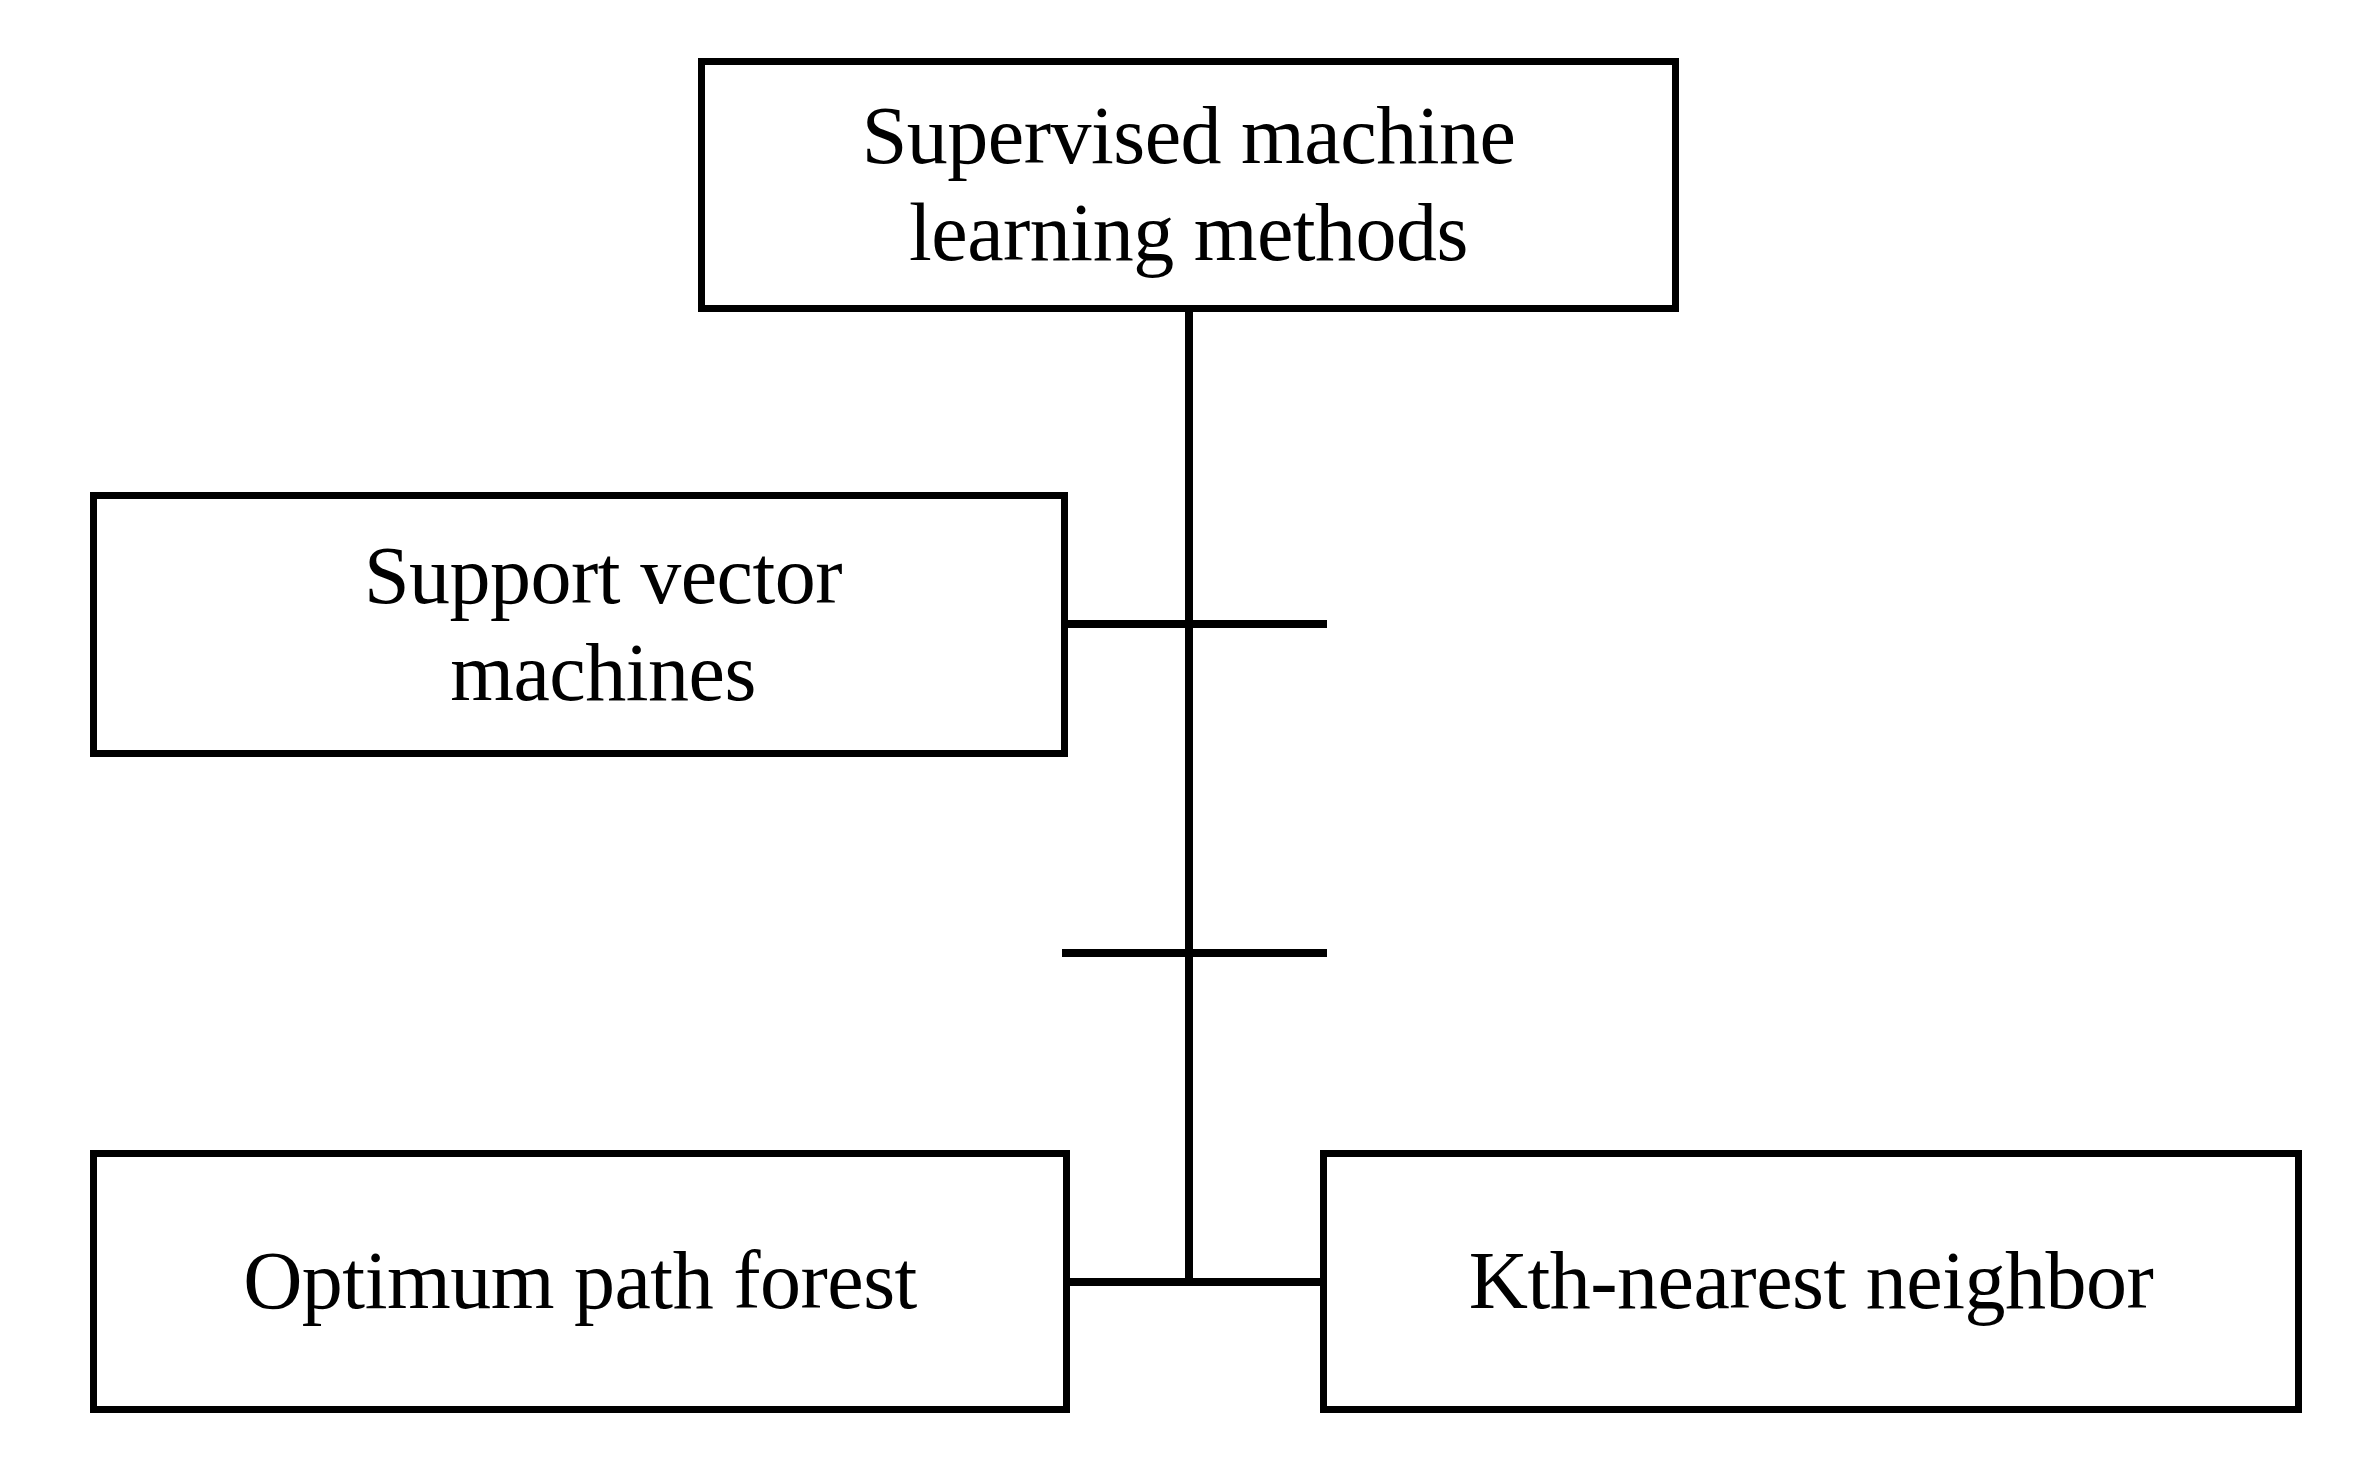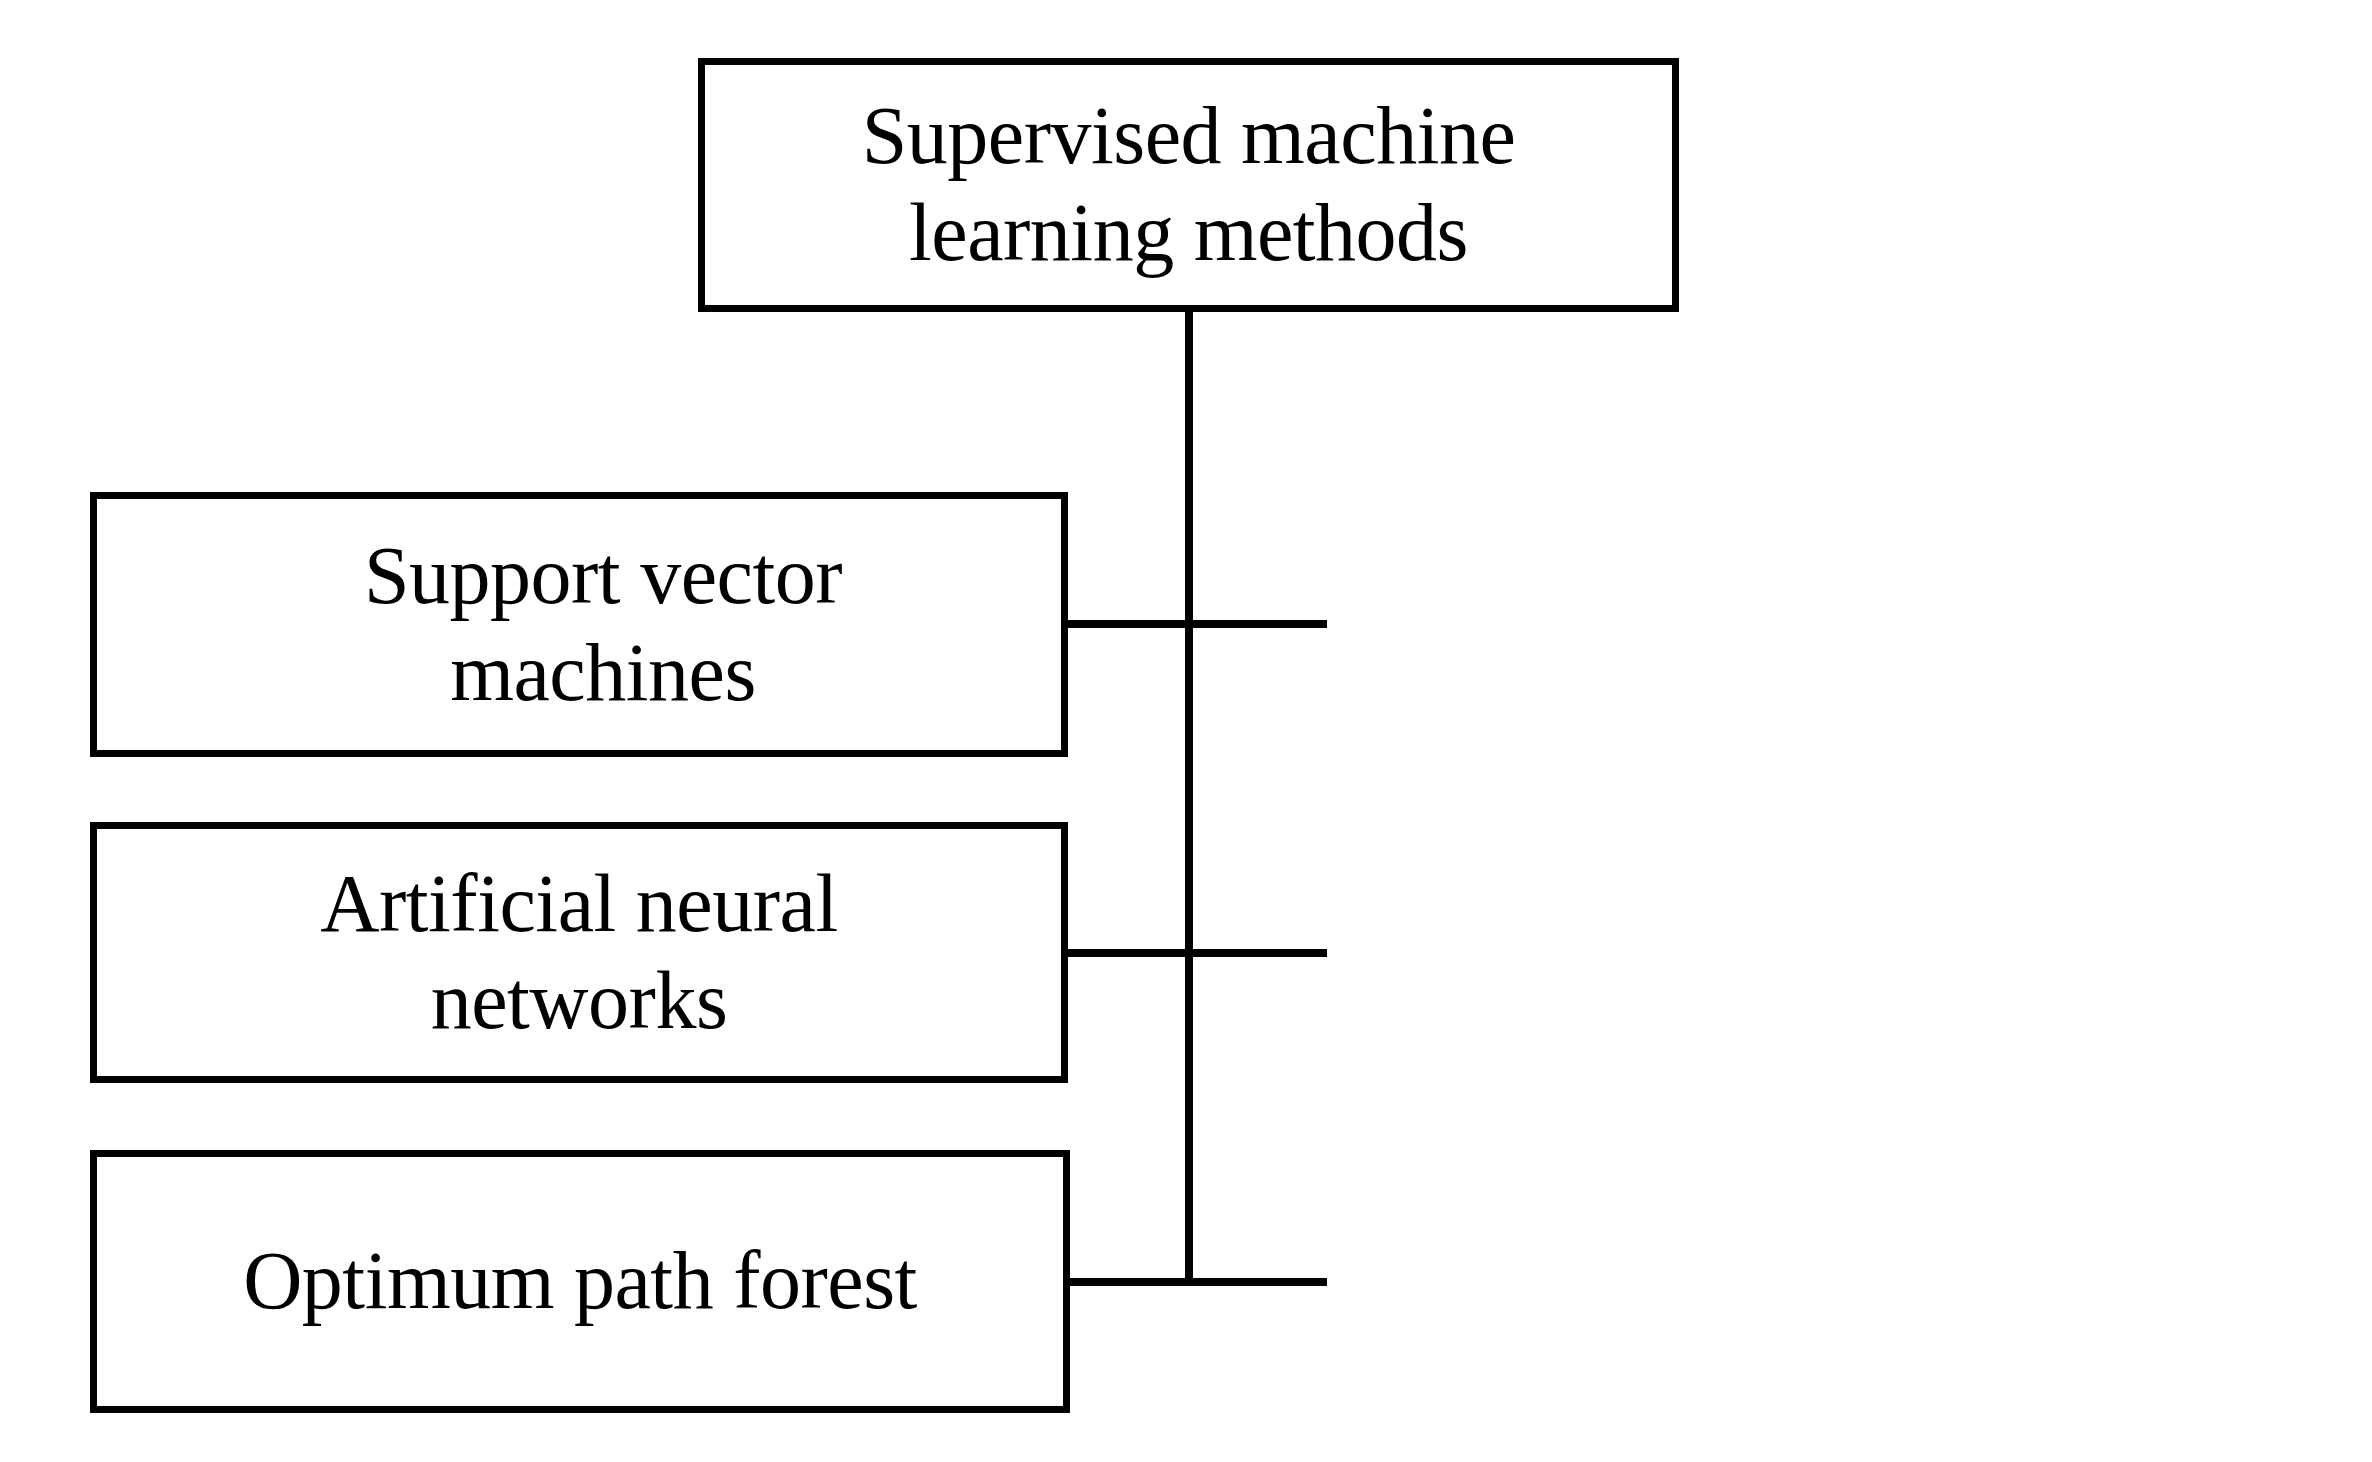--- a/index.html
+++ b/index.html
@@ -96,25 +96,24 @@
   <div class="node" id="node-root">
     <span class="label">Supervised machine
 learning methods</span>
   </div>
 
   <div class="node" id="node-svm">
     <span class="label">Support vector
 machines</span>
   </div>
 
-  <div class="node" id="node-ann">
-    <span class="label">Artificial neural
-networks</span>
-  </div>
 
   <div class="node" id="node-opf">
     <span class="label">Optimum path forest</span>
   </div>
 
 
 
+  <div class="node" id="node-knn">
+    <span class="label">Kth-nearest neighbor</span>
+  </div>
 
 </div>
 
 </body></html>

